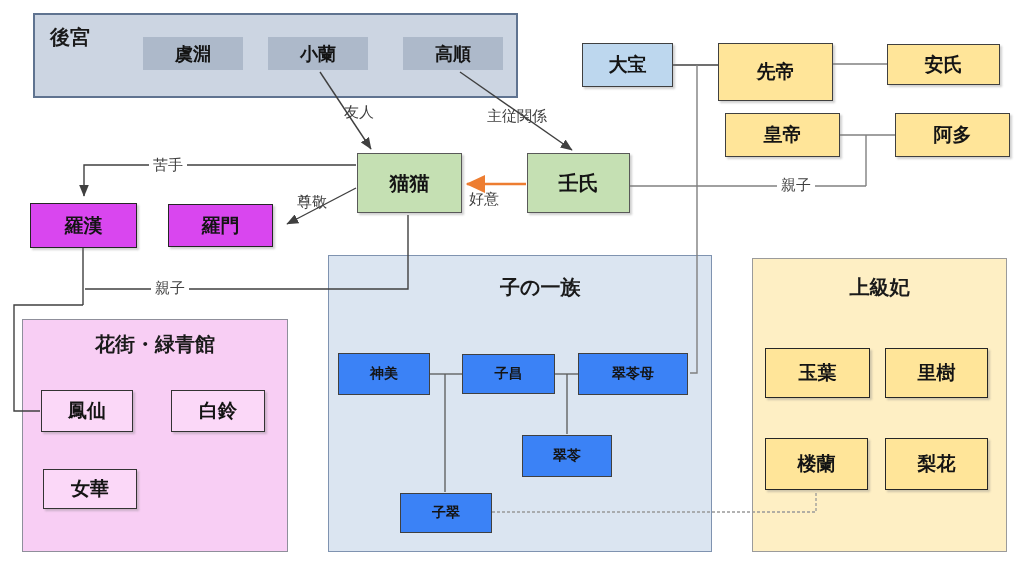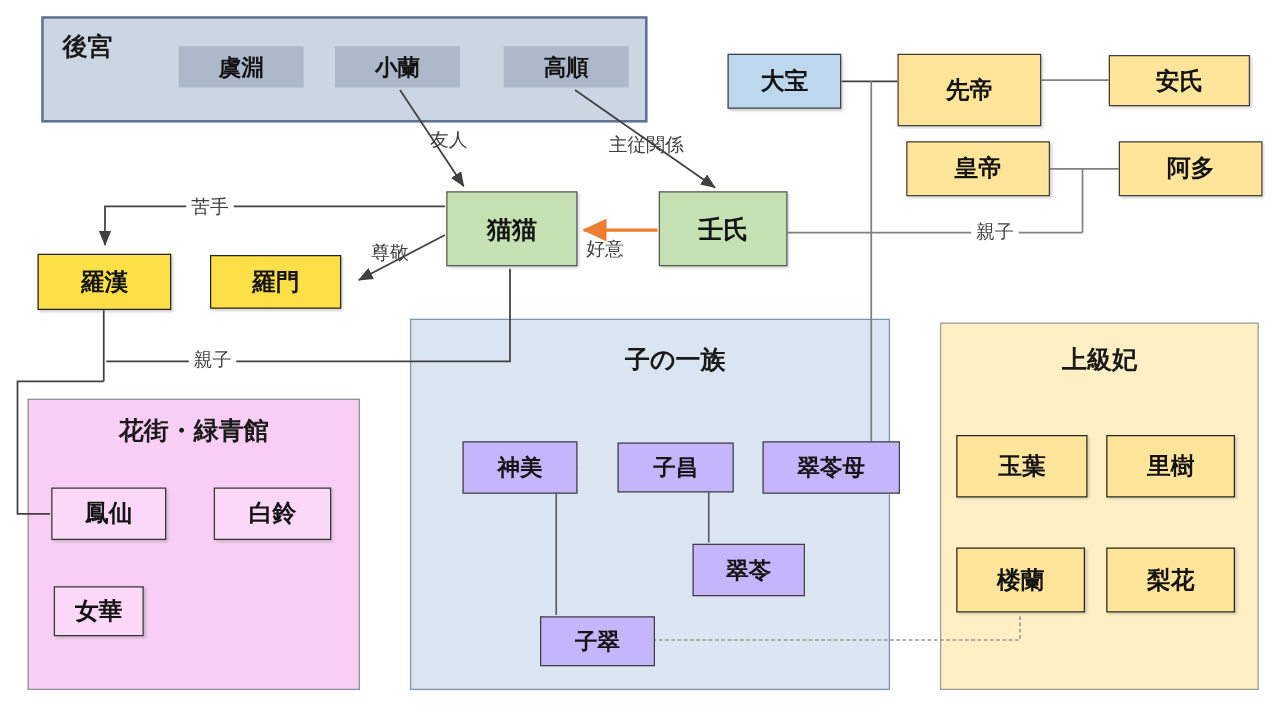--- a/index.html
+++ b/index.html
@@ -13,23 +13,23 @@
   .gtitle{position:absolute;z-index:3;font-weight:bold;font-size:20px;color:#1a1a1a;white-space:nowrap;}
   .gtitle.centered{text-align:center;}
   svg.wires{position:absolute;left:0;top:0;z-index:2;pointer-events:none;}
   .node{position:absolute;z-index:3;box-sizing:border-box;display:flex;align-items:center;justify-content:center;
         font-weight:bold;font-size:19px;color:#141414;white-space:nowrap;
         box-shadow:1.5px 1.5px 2px rgba(120,120,120,0.35);}
   .node.gray{background:#adb9ca;border:none;font-size:18px;box-shadow:none;}
   .node.blue{background:#bdd7ee;border:1.5px solid #404040;}
   .node.yellow{background:#ffe599;border:1.5px solid #404040;}
   .node.green{background:#c5e0b3;border:1.5px solid #595959;font-size:20px;}
-  .node.purple{background:#fde047;border:1.5px solid #262626;}
+  .node.purple{background:#d946ef;border:1.5px solid #262626;}
   .node.pink{background:#fbd8f8;border:1.5px solid #333333;font-family:Liberation Mono, monospace;}
-  .node.lblue{background:#c4b5fd;border:1.5px solid #404040;font-size:18px;box-shadow:none;margin-left:32px;}
+  .node.lblue{background:#3b82f6;border:1.5px solid #404040;font-size:14px;box-shadow:none;}
   .node.cream{background:#ffe599;border:1.5px solid #262626;}
   .elabel{position:absolute;z-index:4;font-size:15px;color:#3f3f3f;white-space:nowrap;}
   .elabel.bg{background:#ffffff;padding:0 4px;}
 </style>
 </head>
 <body>
 
 <div class="stage">
 
   <div class="group kokyu" style="left:33px;top:13px;width:485px;height:85px"></div>
@@ -86,21 +86,21 @@
   <div class="node yellow" style="left:895px;top:113px;width:115px;height:44px">阿多</div>
 
   <div class="node green" style="left:357px;top:153px;width:105px;height:60px">猫猫</div>
   <div class="node green" style="left:527px;top:153px;width:103px;height:60px">壬氏</div>
 
   <div class="node purple" style="left:30px;top:203px;width:107px;height:45px">羅漢</div>
   <div class="node purple" style="left:168px;top:204px;width:105px;height:43px">羅門</div>
 
   <div class="node pink" style="left:41px;top:390px;width:92px;height:42px">鳳仙</div>
   <div class="node pink" style="left:171px;top:390px;width:94px;height:42px">白鈴</div>
-  <div class="node pink" style="left:43px;top:469px;width:72px;height:40px">女華</div>
+  <div class="node pink" style="left:43px;top:469px;width:94px;height:40px">女華</div>
 
   <div class="node lblue" style="left:338px;top:353px;width:92px;height:42px">神美</div>
   <div class="node lblue" style="left:462px;top:354px;width:93px;height:40px">子昌</div>
   <div class="node lblue" style="left:578px;top:353px;width:110px;height:42px">翠苓母</div>
   <div class="node lblue" style="left:522px;top:435px;width:90px;height:42px">翠苓</div>
   <div class="node lblue" style="left:400px;top:493px;width:92px;height:40px">子翠</div>
 
   <div class="node cream" style="left:765px;top:348px;width:105px;height:50px">玉葉</div>
   <div class="node cream" style="left:885px;top:348px;width:103px;height:50px">里樹</div>
   <div class="node cream" style="left:765px;top:438px;width:103px;height:52px">楼蘭</div>

